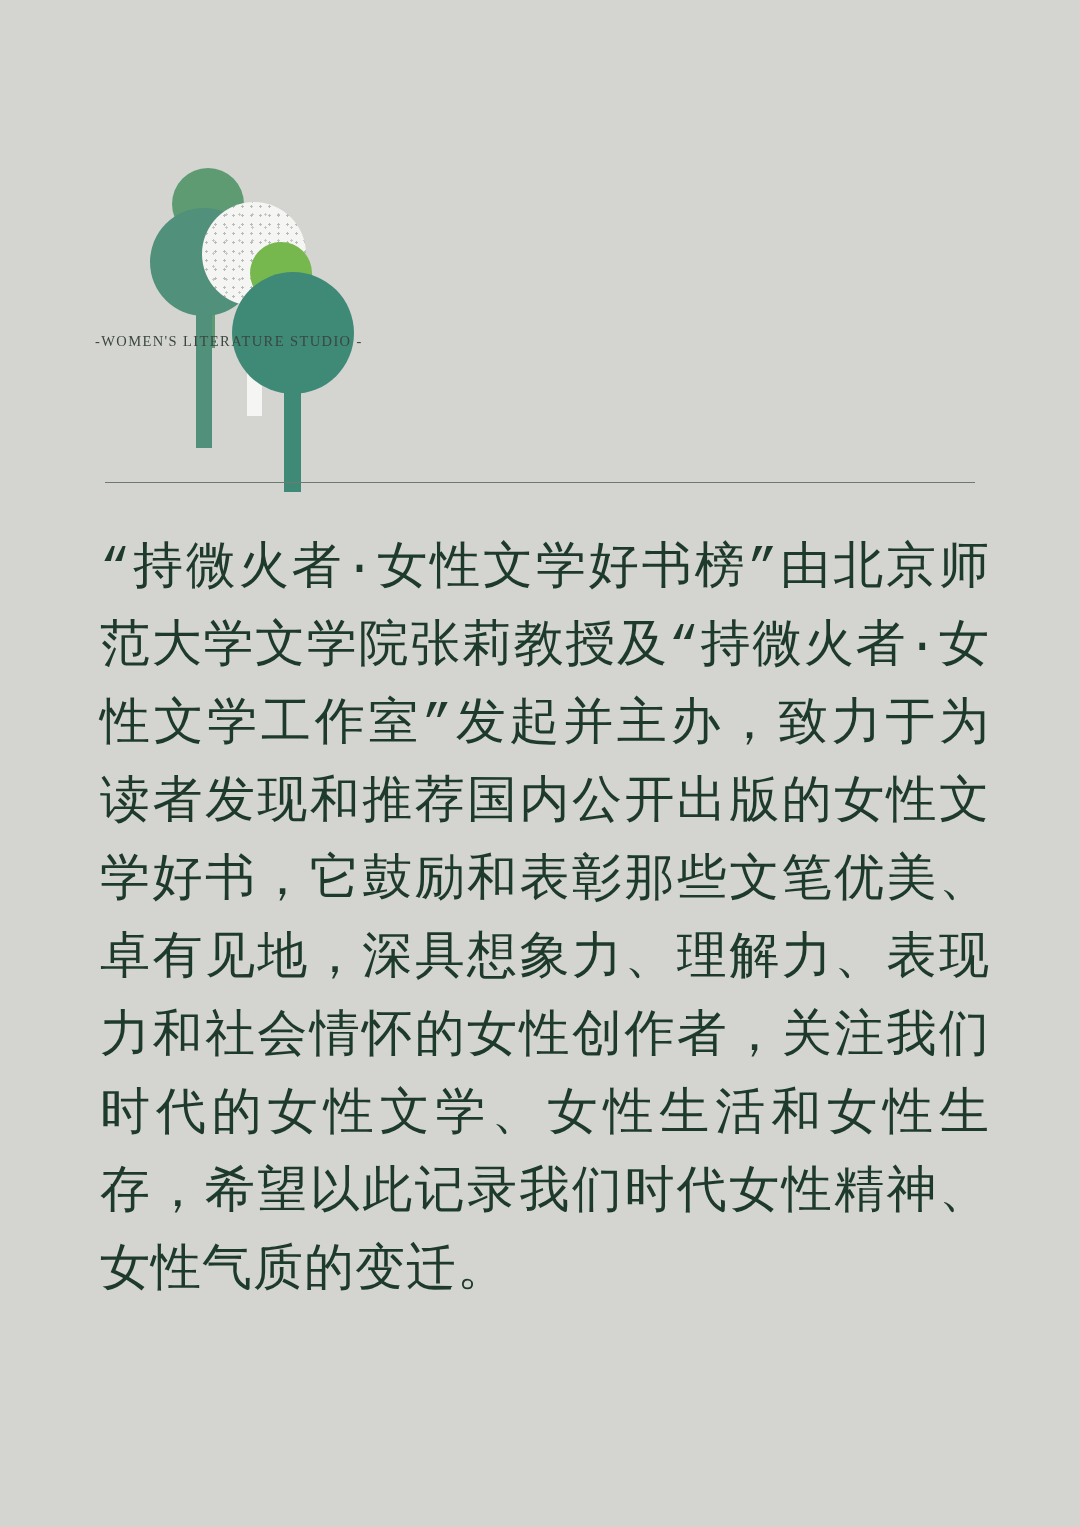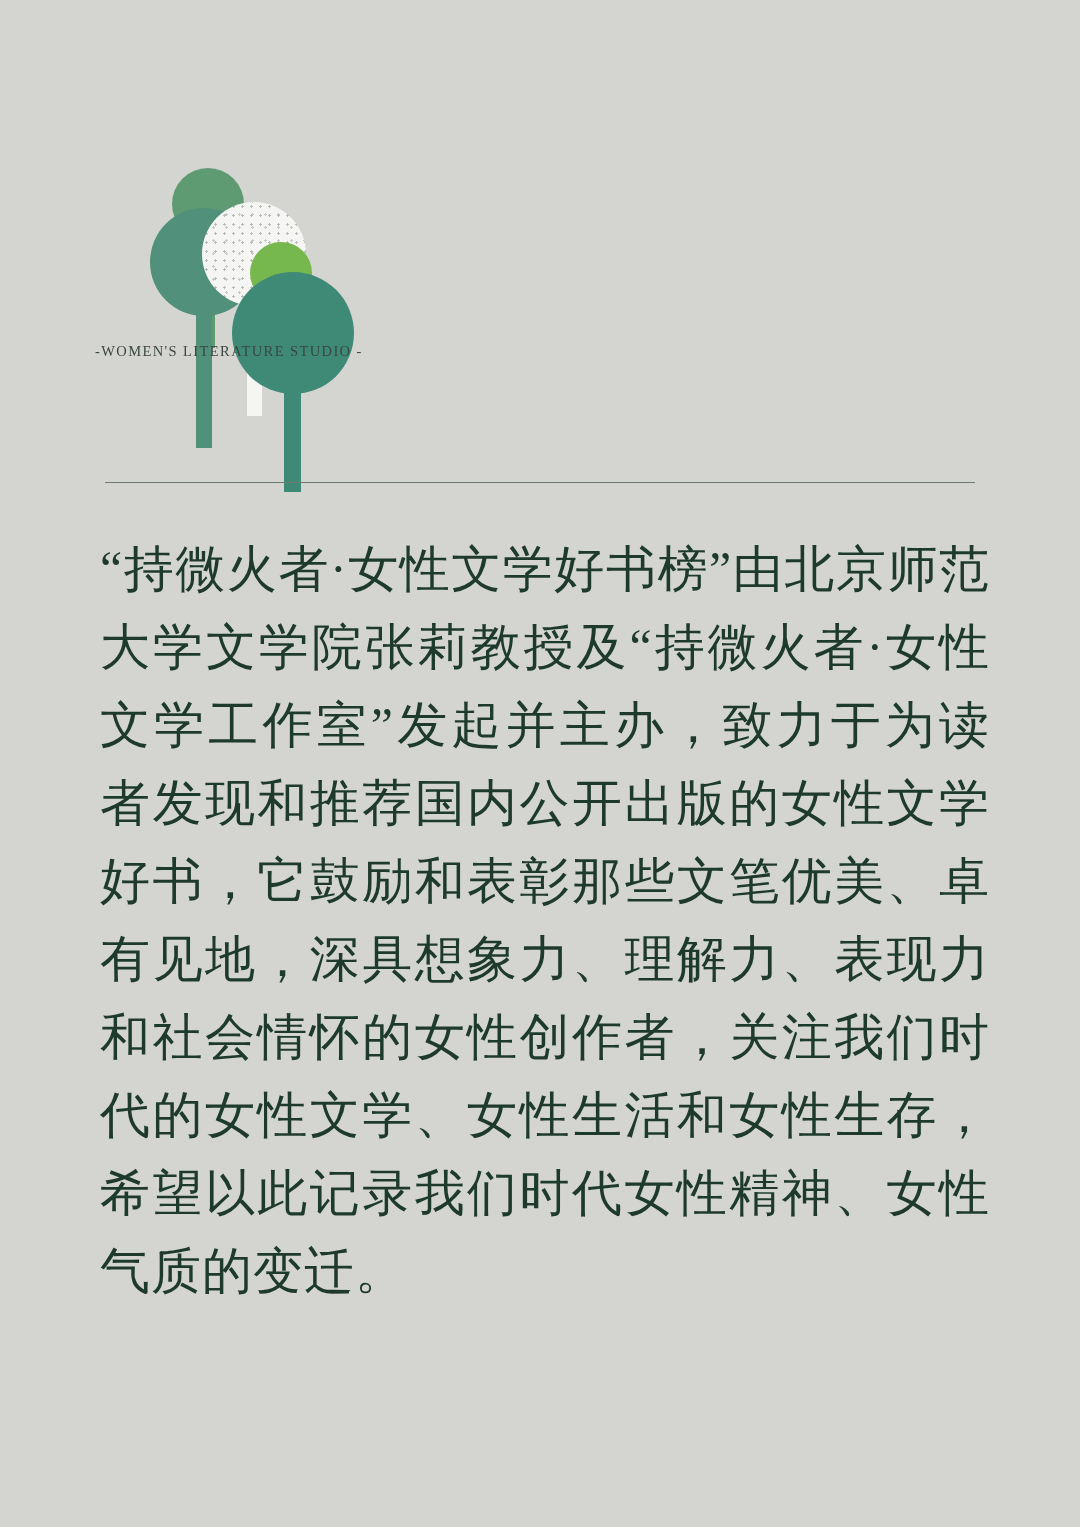--- a/index.html
+++ b/index.html
@@ -121,21 +121,21 @@
   }
   .logo-cn {
     font-family: "DejaVu Serif", "Liberation Serif", serif;
     font-weight: 700;
     color: #23302a;
     font-size: 31px;
     letter-spacing: 5px;
     line-height: 1.38;
   }
   .logo-en {
-    margin-top: 13px;
+    margin-top: 3px;
     font-family: "Liberation Serif", serif;
     color: #3a463f;
     font-size: 14.5px;
     letter-spacing: 1.4px;
     white-space: nowrap;
   }
 
   
   .divider {
     position: absolute;
@@ -145,21 +145,21 @@
     height: 1px;
     background: #6d7a70;
   }
 
   
   .body-text {
     position: absolute;
     left: 100px;
     top: 530px;
     width: 890px;
-    font-family: Liberation Serif, serif;
+    font-family: Liberation Mono, monospace;
     color: #1d3a2c;
     font-size: 50px;
     line-height: 1.56;
     letter-spacing: 1px;
     text-align: justify;
     text-justify: inter-character;
   }
   .body-text p {
     margin: 0;
     text-indent: 0;

